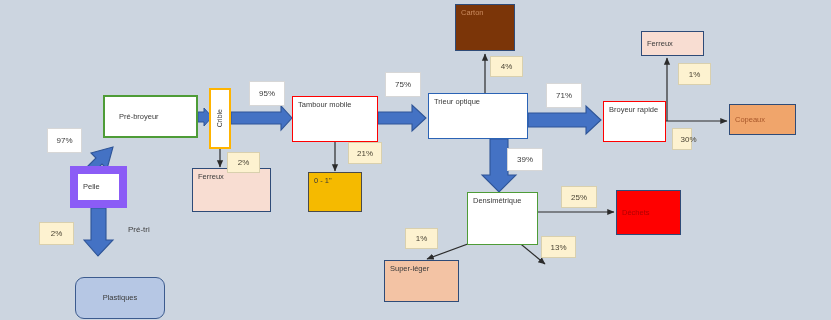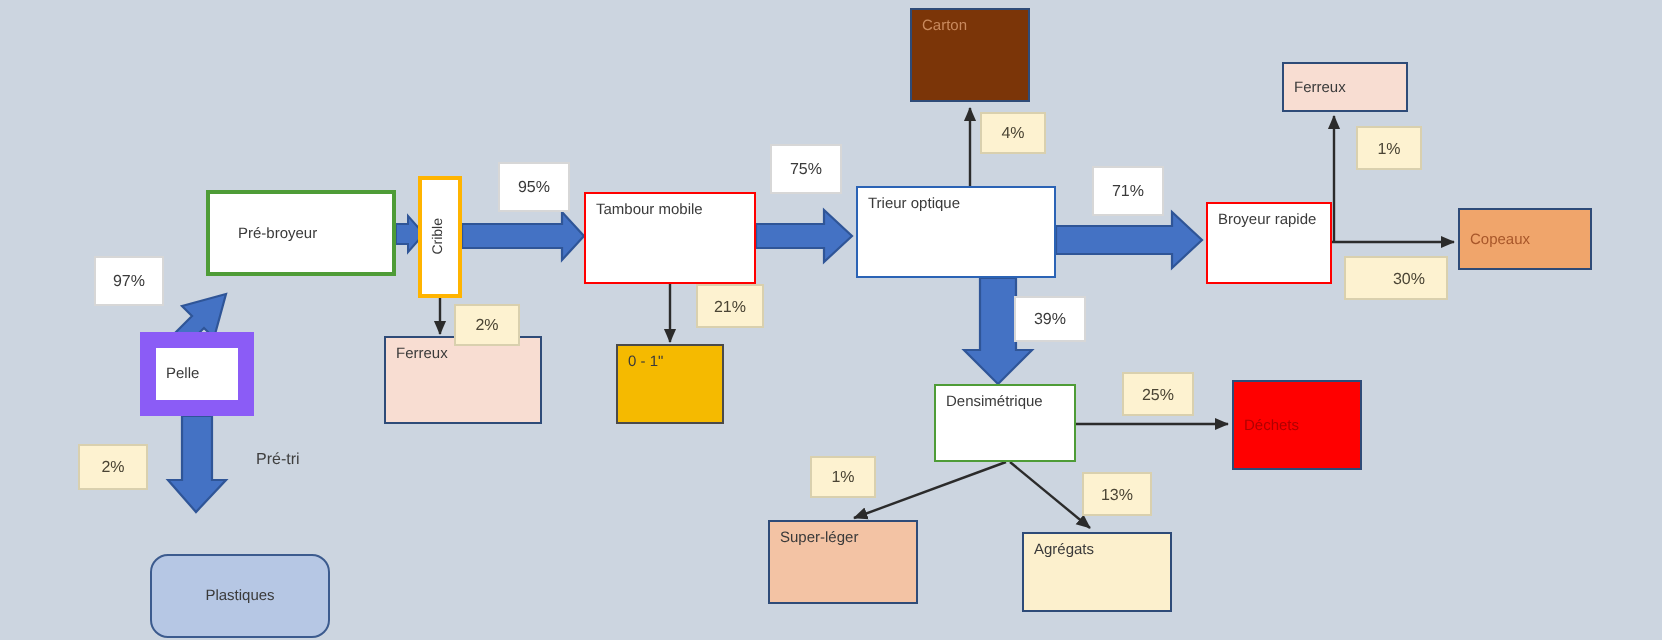--- a/index.html
+++ b/index.html
@@ -176,35 +176,32 @@
   </div>
 
   <div class="node" style="left:428px;top:93px;width:100px;height:46px;background:#ffffff;border:1.5px solid #2b63b5;align-items:flex-start;">
     <span>Trieur optique</span>
   </div>
 
   <div class="node" style="left:455px;top:4px;width:60px;height:47px;background:#7b3508;border:1.5px solid #2e4b78;color:#c98a5e;align-items:flex-start;">
     <span>Carton</span>
   </div>
 
-  <div class="node" style="left:467px;top:192px;width:71px;height:39px;background:#ffffff;border:1.5px solid #4e9c37;align-items:flex-start;">
+  <div class="node" style="left:467px;top:192px;width:71px;height:53px;background:#ffffff;border:1.5px solid #4e9c37;align-items:flex-start;">
     <span>Densimétrique</span>
   </div>
 
   <div class="node" style="left:616px;top:190px;width:65px;height:45px;background:#ff0000;border:1.5px solid #2e4b78;color:#b00000;align-items:center;">
     <span>Déchets</span>
   </div>
 
   <div class="node" style="left:384px;top:260px;width:75px;height:42px;background:#f3c3a4;border:1.5px solid #2e4b78;align-items:flex-start;">
     <span style="white-space:pre-line;">Super-léger</span>
   </div>
 
-  <div class="node" style="left:511px;top:266px;width:75px;height:40px;background:#fcf0cd;border:1.5px solid #2e4b78;align-items:flex-start;">
-    <span>Agrégats</span>
-  </div>
 
   <div class="node" style="left:603px;top:101px;width:63px;height:41px;background:#ffffff;border:1.5px solid #ff0000;align-items:flex-start;">
     <span>Broyeur rapide</span>
   </div>
 
   <div class="node" style="left:641px;top:31px;width:63px;height:25px;background:#f8ddd2;border:1.5px solid #2e4b78;">
     <span>Ferreux</span>
   </div>
 
   <div class="node" style="left:729px;top:104px;width:67px;height:31px;background:#f0a56b;border:1.5px solid #2e4b78;color:#a8572a;">
@@ -243,21 +240,21 @@
   </div>
   <div class="pct" style="left:405px;top:228px;width:33px;height:21px;">
     <span>1%</span>
   </div>
   <div class="pct" style="left:541px;top:236px;width:35px;height:22px;">
     <span>13%</span>
   </div>
   <div class="pct" style="left:678px;top:63px;width:33px;height:22px;">
     <span>1%</span>
   </div>
-  <div class="pct" style="left:672px;top:128px;width:52px;height:22px;padding-left:13px;">
+  <div class="pct" style="left:672px;top:128px;width:20px;height:22px;padding-left:13px;">
     <span>30%</span>
   </div>
 
   <div class="plain-label" style="left:128px;top:225px;">
     <span>Pré-tri</span>
   </div>
 
 </div>
 
 </body></html>

